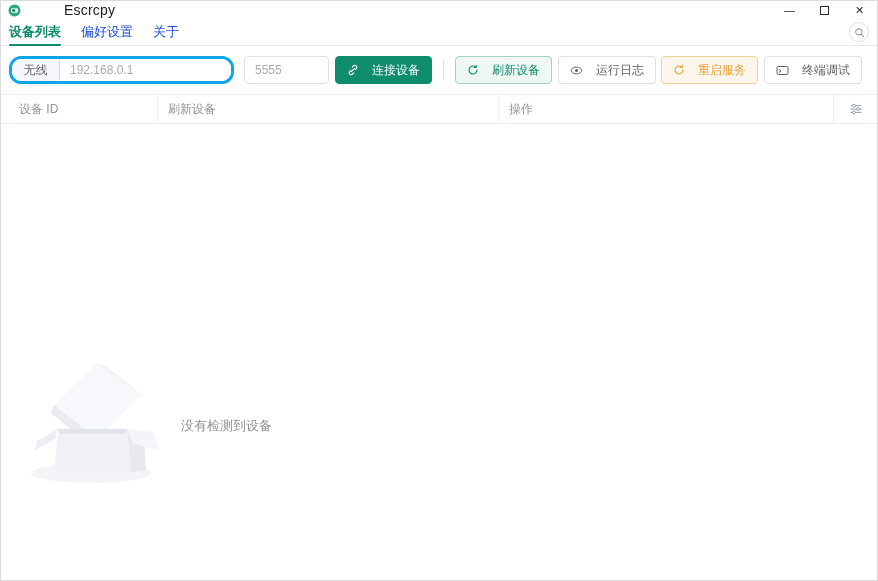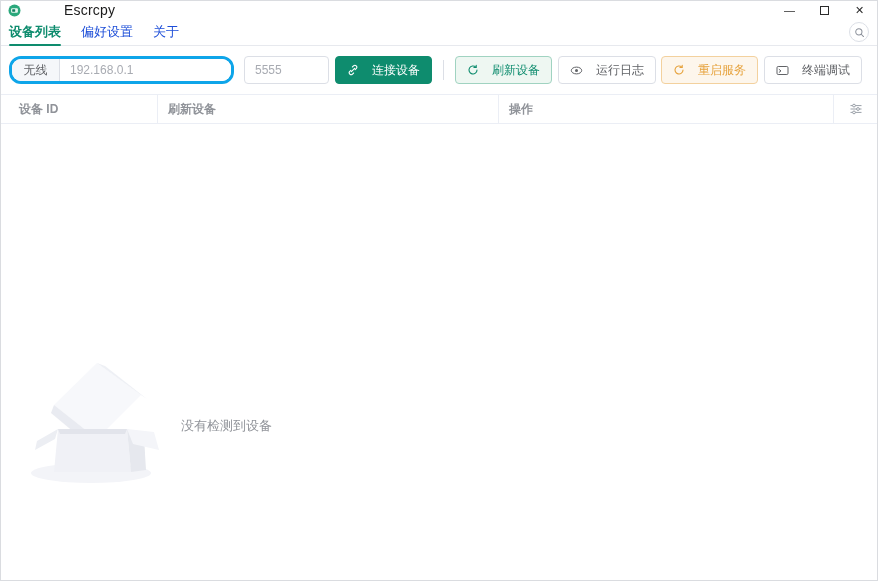--- a/index.html
+++ b/index.html
@@ -33,21 +33,21 @@
   .port-input { width:85px; height:28px; border:1px solid #dcdfe6; border-radius:4px; margin-left:10px; padding:0 10px; }
   .btn { height:28px; border-radius:4px; font-size:12px; display:inline-flex; align-items:center; gap:13px; padding:0 11px; border:1px solid transparent; cursor:pointer; white-space:nowrap; font-family:"Liberation Sans",sans-serif; background:#fff; }
   .btn svg { flex:0 0 auto; }
   .btn-connect { margin-left:6px; background:#0e8c6e; border-color:#0e8c6e; color:#fff; }
   .toolbar-divider { width:1px; height:20px; background:#dcdfe6; margin:0 11px; }
   .btn-refresh { background:#eef7f2; border-color:#a0d3c1; color:#0e8c6e; margin-right:6px; }
   .btn-restart { background:#fdf6ec; border-color:#f3d19e; color:#e6a23c; margin-right:6px; }
   .btn-plain   { background:#fff; border-color:#dcdfe6; color:#606266; margin-right:5px; }
 
   
-  .table-header { height:30px; display:flex; border-top:1px solid #ebeef5; border-bottom:1px solid #ebeef5; font-size:12px; color:#909399; font-weight:700; flex:0 0 auto; }
+  .table-header { height:30px; display:flex; border-top:1px solid #ebeef5; border-bottom:1px solid #ebeef5; font-size:12px; color:#909399; font-weight:400; flex:0 0 auto; }
   .th { display:flex; align-items:center; height:100%; border-right:1px solid #ebeef5; padding-left:10px; }
   .th-id { width:157px; padding-left:18px; }
   .th-name { width:341px; }
   .th-actions { width:335px; }
   .th-settings { flex:1; justify-content:center; border-right:none; padding-left:0; color:#9aa0a8; cursor:pointer; }
 
   
   .empty-area { flex:1; display:flex; flex-direction:row; align-items:center; padding-top:136px; }
   .empty-message { margin-top:12px; font-size:13px; color:#909399; }
 </style>

